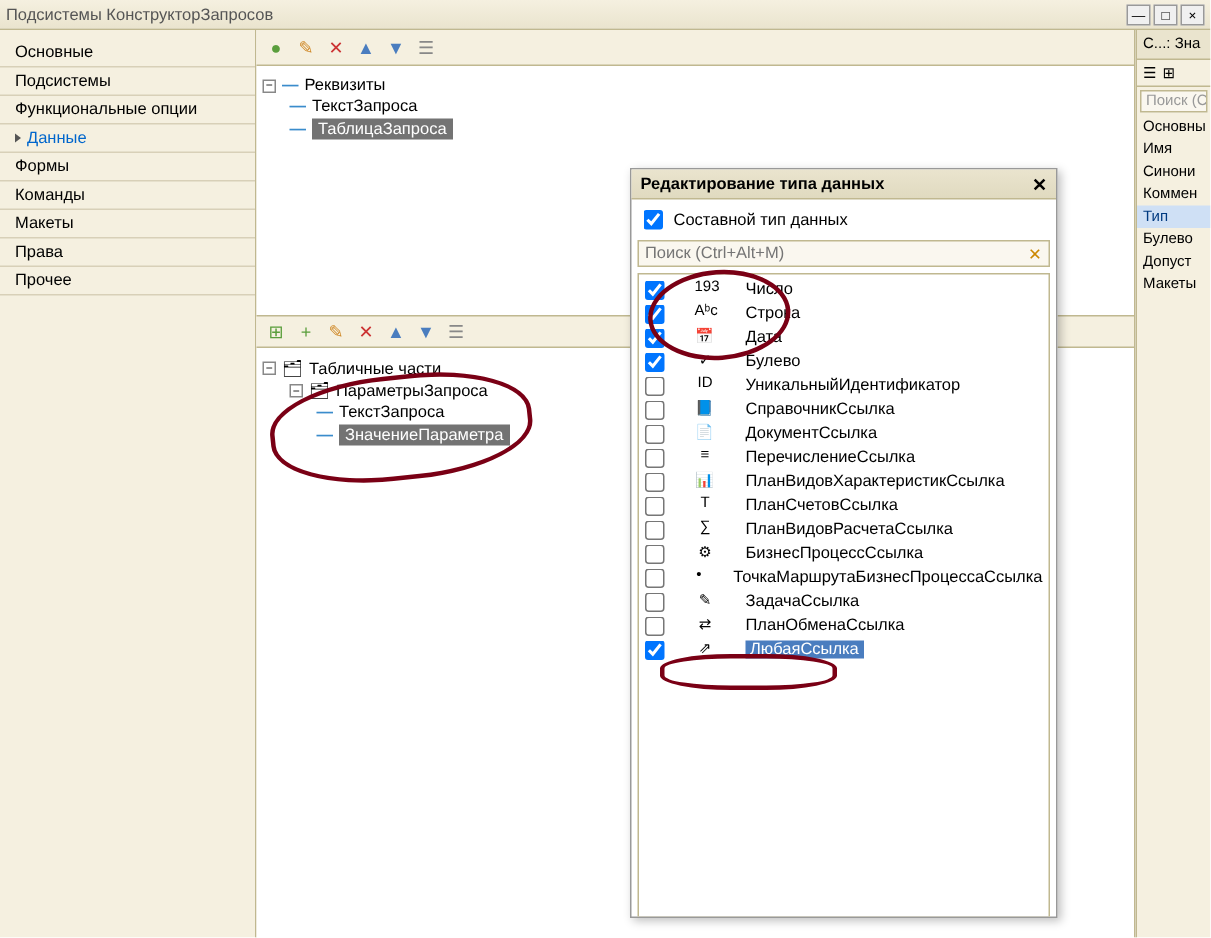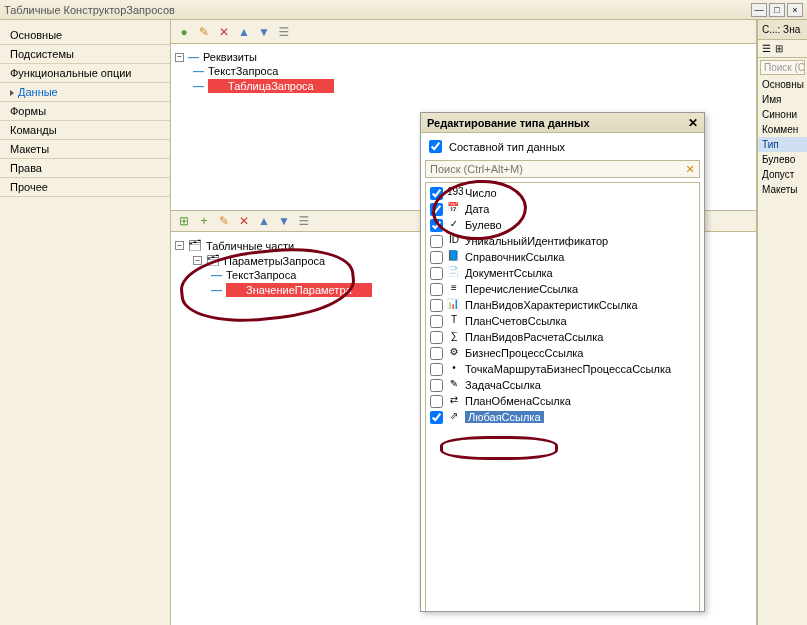--- a/index.html
+++ b/index.html
@@ -90,23 +90,23 @@
 .tree-indent-2 { padding-left: 36px; }
 .expander {
   width: 9px; height: 9px;
   border: 1px solid #888;
   display: flex; align-items:center; justify-content:center;
   font-size: 8px; line-height: 1;
   background: #fff;
   cursor: pointer;
 }
 .selected-node {
-  background: #ef4444;
+  background: #737373;
   color: #fff;
-  padding: 1px 20px;
+  padding: 1px 4px;
 }
 .dash { color: #3a8ccc; font-weight: bold; }
 .sec-toolbar {
   height: 22px;
   background: #f5f0e0;
   border-top: 1px solid #c0b890;
   border-bottom: 1px solid #c0b890;
   display: flex; align-items:center; gap: 6px;
   padding: 0 6px;
 }
@@ -159,21 +159,21 @@
   cursor: pointer;
 }
 .type-list {
   border: 1px solid #c0b890;
   height: 430px;
   overflow: auto;
   padding: 2px;
 }
 .type-row {
   display: flex; align-items: center;
-  gap: 4px;
+  gap: 20px;
   padding: 1px 2px;
 }
 .type-row input[type=checkbox]{
   margin: 0;
 }
 .type-icon {
   width: 14px; height: 14px;
   display: inline-block;
   text-align: center;
   font-size: 10px;
@@ -231,21 +231,21 @@
   pointer-events: none;
 }
 .annot1 { left: 432px; top: 180px; width: 95px; height: 60px; transform: rotate(-4deg); }
 .annot2 { left: 440px; top: 436px; width: 118px; height: 24px; border-radius: 40%; }
 .annot3 { left: 180px; top: 250px; width: 175px; height: 70px; border-radius: 45%; transform: rotate(-6deg); }
 </style>
 </head>
 <body>
 
 <div class="title-bar">
-  <span class="title-text">Табличные КонструкторЗапросов</span>
+  <span class="title-text">Подсистемы КонструкторЗапросов</span>
   <div class="win-controls">
     <div class="win-btn">—</div>
     <div class="win-btn">□</div>
     <div class="win-btn">×</div>
   </div>
 </div>
 
 <div class="main-row">
   <div class="left-nav" id="left-nav">
       <div class="nav-item"><span>Основные</span></div>
@@ -354,20 +354,25 @@
       <span class="search-clear" style="color:#cc8800">✕</span>
     </div>
     <div class="type-list" id="type-list">
         <div class="type-row">
           <input type="checkbox" checked="" style="">
           <span class="type-icon">193</span>
           <span class="type-label">Число</span>
         </div>
         <div class="type-row">
           <input type="checkbox" checked="" style="">
+          <span class="type-icon">Aᵇc</span>
+          <span class="type-label">Строка</span>
+        </div>
+        <div class="type-row">
+          <input type="checkbox" checked="" style="">
           <span class="type-icon">📅</span>
           <span class="type-label">Дата</span>
         </div>
         <div class="type-row">
           <input type="checkbox" checked="" style="">
           <span class="type-icon">✓</span>
           <span class="type-label">Булево</span>
         </div>
         <div class="type-row">
           <input type="checkbox" style="">

